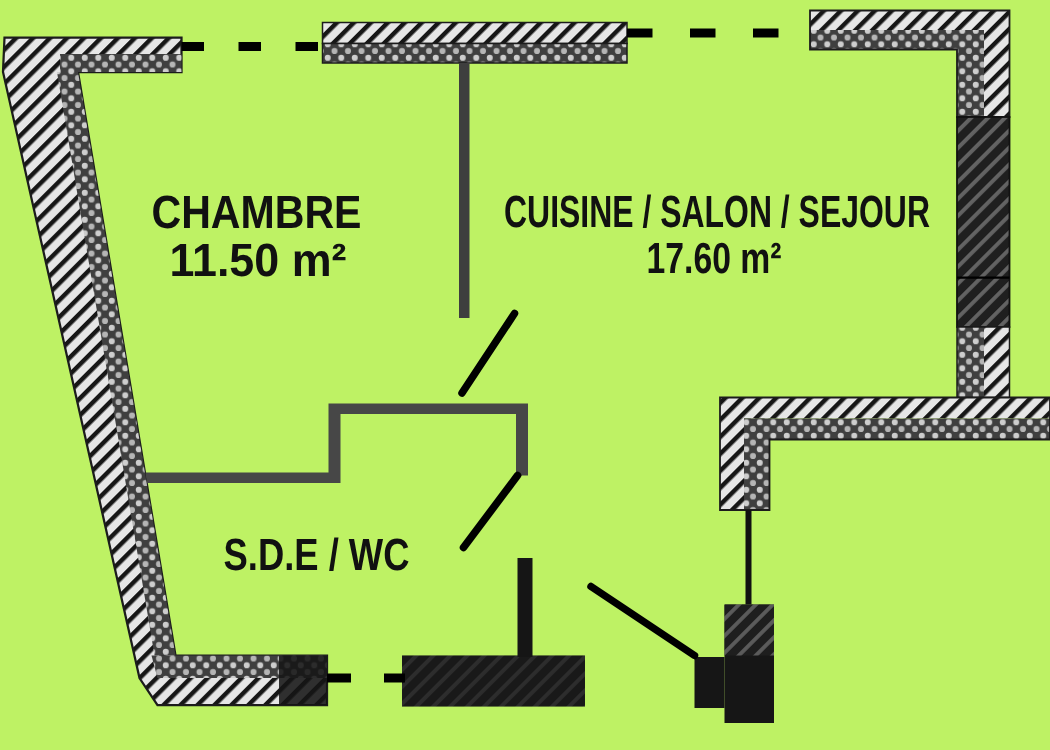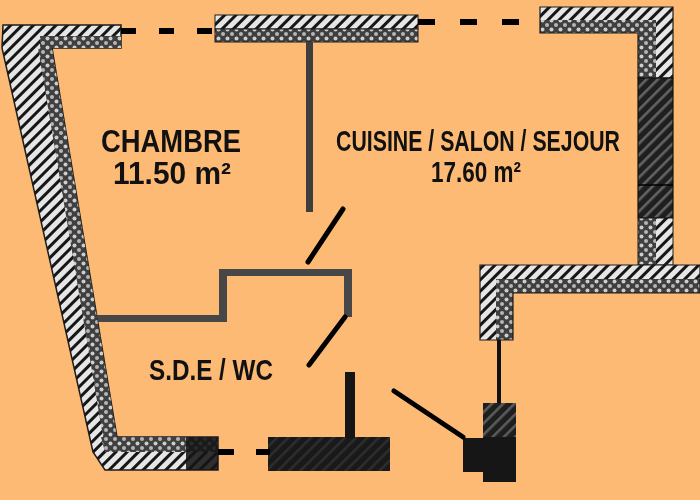--- a/index.html
+++ b/index.html
@@ -4,21 +4,21 @@
 <style>
   html, body {
     margin: 0;
     padding: 0;
     background: #ffffff;
   }
   #plan-wrap {
     position: relative;
     width: 700px;
     height: 500px;
-    background: #fdba74;
+    background: #bef264;
     overflow: hidden;
     font-family: "Liberation Sans", sans-serif;
   }
   svg { display: block; }
   .room-label {
     font-family: "Liberation Sans", sans-serif;
     font-weight: bold;
     fill: #111111;
   }
 </style>

